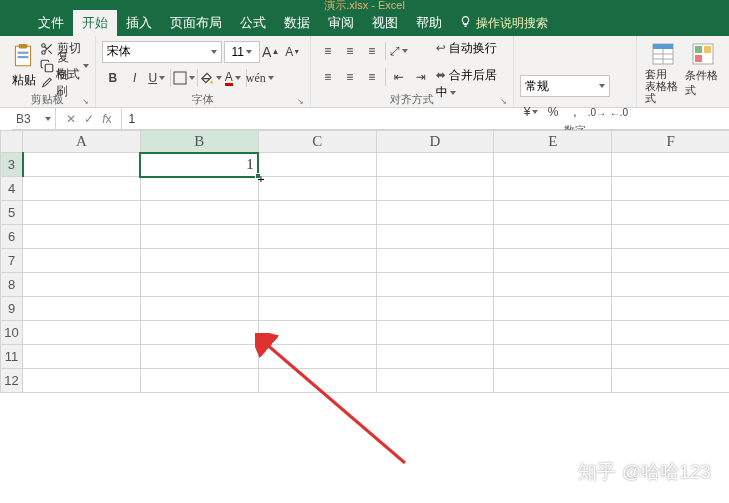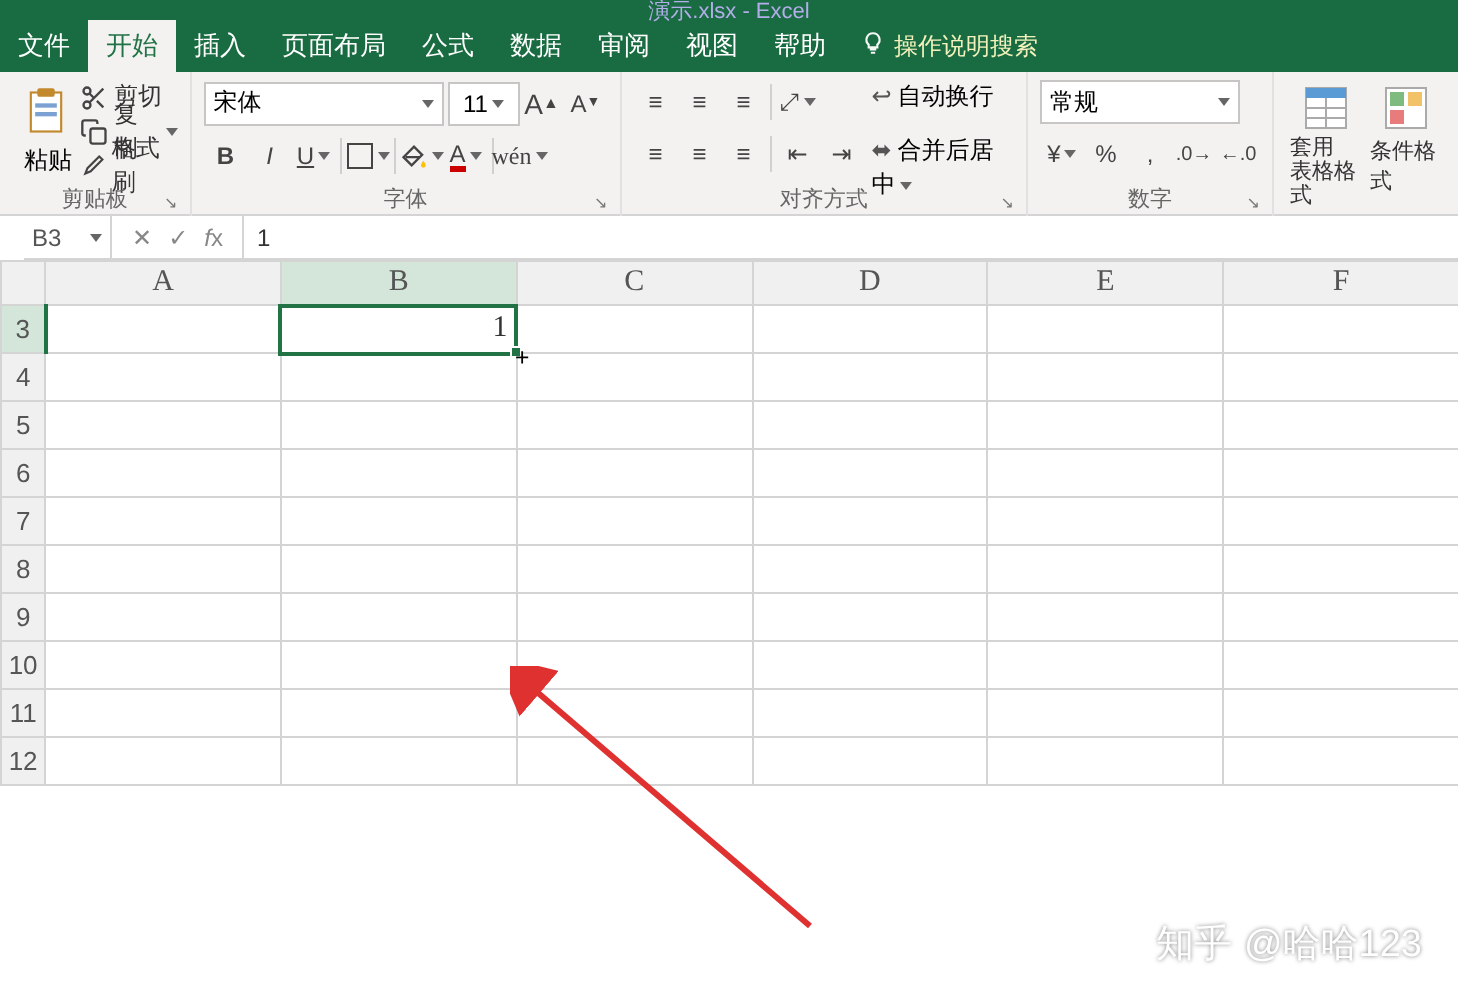--- a/index.html
+++ b/index.html
@@ -1,19 +1,19 @@
 <!DOCTYPE html>
 <html><head>
 <meta charset="utf-8">
 <style>
 * { margin: 0; padding: 0; box-sizing: border-box; }
 body { font-family: "Microsoft YaHei", SimSun, Arial, sans-serif; font-size: 12px; background: #fff; width: 729px; height: 503px; overflow: hidden; position: relative; }
-.title-bar { height: 10px; background: #196b41; color: #c4b5fd; display: flex; justify-content: center; align-items: center; }
+.title-bar { height: 10px; background: #196b41; color: #fdba74; display: flex; justify-content: center; align-items: center; }
 .title-bar .title { font-size: 11px; opacity: 0.9; }
-.tabs { height: 26px; background: #196b41; display: flex; align-items: center; }
+.tabs { height: 26px; background: #196b41; display: flex; align-items: center; padding-left: 29px; }
 .tab { color: #fff; padding: 0 9px; height: 26px; line-height: 26px; cursor: pointer; font-size: 13px; }
 .tab.active { background: #f3f2f1; color: #217346; }
 .help { display: flex; color: #fef9c3; opacity: 0.95; margin-left: 8px; cursor: pointer; }
 .help svg { margin-right: 4px; }
 .ribbon { height: 72px; background: #f3f2f1; border-bottom: 1px solid #d4d4d4; display: flex; position: relative; }
 .group { border-right: 1px solid #e1e1e1; padding: 4px 6px 0 6px; display: flex; flex-direction: column; justify-content: space-between; height: 72px; }
 .group-label { text-align: center; font-size: 11px; color: #666; padding-bottom: 1px; position: relative; }
 .group-label .lchr { position: absolute; right: 0; bottom: 2px; font-size: 8px; color: #777; cursor: pointer; }
 .group-content { display: flex; align-items: flex-start; flex: 1; }
 .clip { display: flex; }
@@ -22,21 +22,21 @@
 .clip-list .row-item { display: flex; align-items: center; cursor: pointer; height: 17px; color: #333; }
 .clip-list .row-item svg { margin-right: 3px; }
 .font-main-row { display: flex; align-items: center; height: 23px; margin-bottom: 4px; }
 .cbo { background: #fff; border: 1px solid #c8c6c4; height: 22px; display: flex; align-items: center; padding: 0 4px; cursor: pointer; }
 .cbo .arr { margin-left: auto; }
 .font-name-cbo { width: 120px; }
 .font-size-cbo { width: 36px; margin-left: 2px; justify-content: center; }
 .iconbtn { width: 22px; height: 22px; display: inline-flex; align-items: center; justify-content: center; cursor: pointer; color: #444; }
 .iconrow { display: flex; align-items: center; height: 22px; }
 .iconrow .sep { width: 1px; height: 18px; background: #d0d0d0; margin: 0 2px; }
-.num-fmt-cbo { width: 100px; }
+.num-fmt-cbo { width: 90px; margin-top: 35px; }
 .big-btn { display: flex; flex-direction: column; align-items: center; cursor: pointer; width: 40px; padding: 2px 2px 0; color: #333; }
 .big-btn svg { margin-bottom: 2px; }
 .formula-bar { height: 22px; display: flex; align-items: stretch; border-bottom: 1px solid #d4d4d4; background: #fff; margin-left: 12px; }
 .namebox { width: 44px; border-right: 1px solid #d4d4d4; display: flex; align-items: center; padding: 0 4px; justify-content: space-between; color: #555; }
 .fb-btns { display: flex; align-items: center; padding: 0 6px; border-right: 1px solid #d4d4d4; color: #888; }
 .fb-btns span { margin: 0 4px; cursor: pointer; }
 .fb-input { flex: 1; display: flex; align-items: center; padding: 0 6px; color: #333; }
 .grid-wrap { position: relative; height: 373px; }
 table.grid { border-collapse: collapse; width: 730px; table-layout: fixed; }
 table.grid th, table.grid td { border: 1px solid #d4d4d4; }

